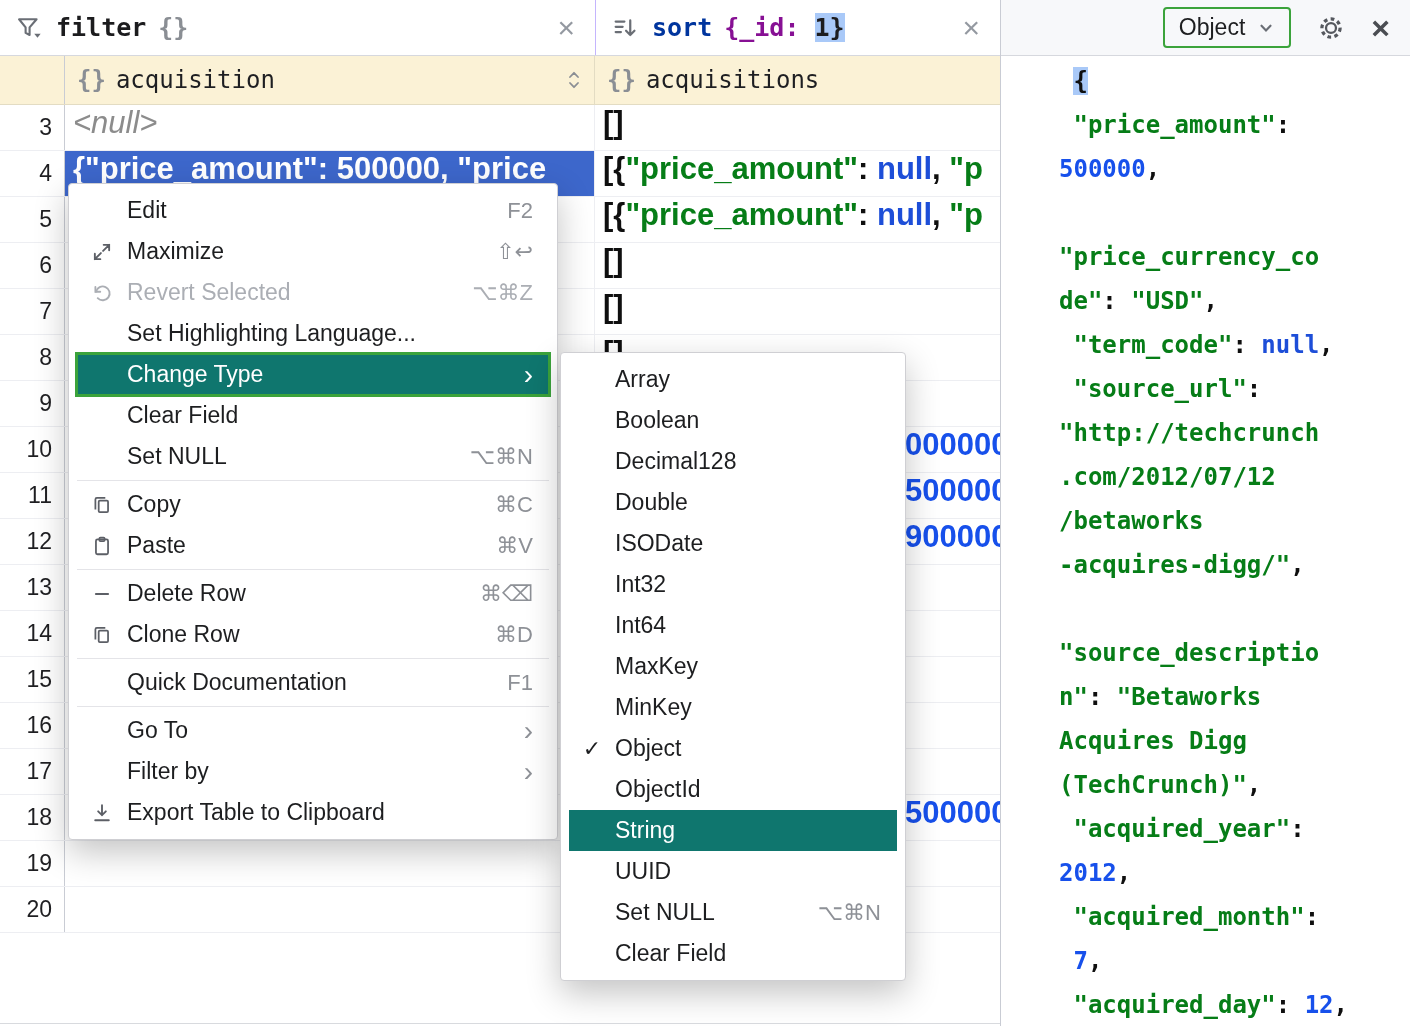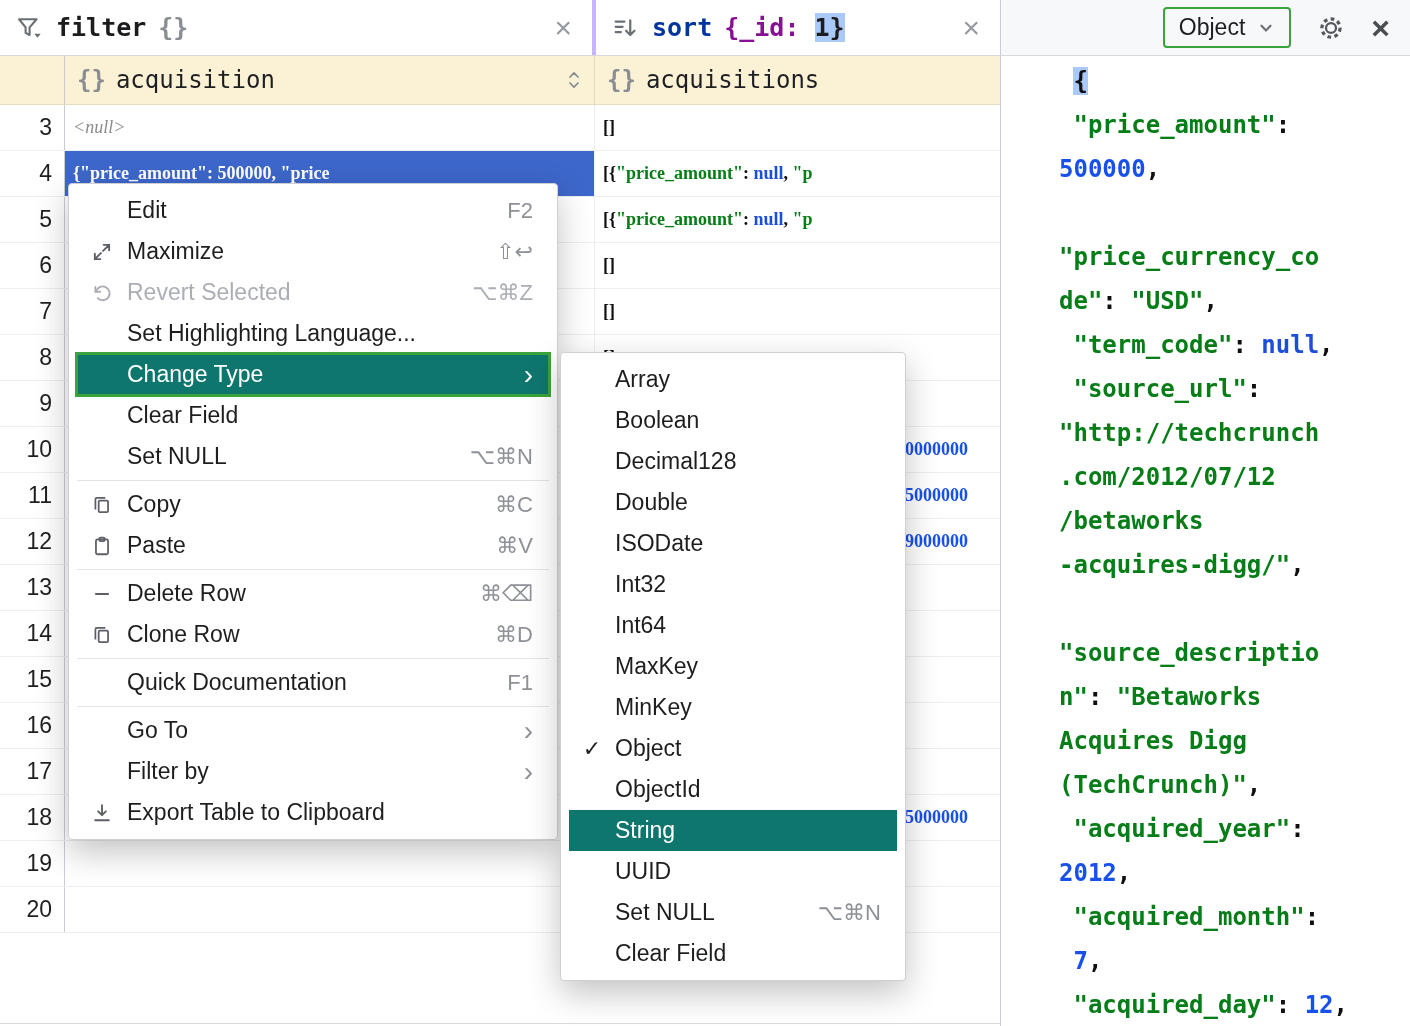--- a/index.html
+++ b/index.html
@@ -3,21 +3,21 @@
 <meta charset="utf-8">
 <style>
   *{margin:0;padding:0;box-sizing:border-box}
   html,body{width:1410px;height:1026px;overflow:hidden}
   body{position:relative;background:#fff;font-family:"Liberation Sans",sans-serif;color:#1d1e20}
   .mono{font-family:"DejaVu Sans Mono",monospace}
 
   
   #topbar{position:absolute;left:0;top:0;width:1000px;height:56px;display:flex;background:#fff;border-bottom:1px solid #d6d8de}
   .tb-section{display:flex;align-items:center;gap:12px;padding:0 10px 0 14px}
-  #filter-section{width:596px;border-right:4px solid #c4b5fd}
+  #filter-section{width:596px;border-right:1px solid #c4b5fd}
   #sort-section{flex:1}
   .tb-icon{width:30px;height:30px;color:#6a6e75;display:flex;align-items:center;justify-content:center;flex:0 0 auto}
   .tb-icon svg{width:28px;height:28px}
   .tb-label{font-weight:700;font-size:25px;color:#1c1c1e}
   .tb-label.sort{color:#00359e}
   .tb-value{font-weight:700;font-size:25px;color:#8a8e94}
   .expr{font-weight:700;font-size:25px;white-space:pre}
   .expr .purple{color:#871094}
   .expr .sel{background:#a9c9f8;color:#1c1c1e}
   .tb-close{margin-left:auto;font-size:30px;line-height:1;color:#9499a1;padding:0 10px;cursor:default}
@@ -39,21 +39,21 @@
   #grid-header{display:flex;height:49px;background:#fbf2d6;border-bottom:1px solid #e3dcc3}
   .gutter-header{width:65px;border-right:1px solid #c9ccd4}
   .col-header{display:flex;align-items:center;gap:10px;padding:0 12px;font-family:"DejaVu Sans Mono",monospace;font-size:24px;color:#1e1f22}
   .col-header.a{width:530px;border-right:1px solid #e3dcc3}
   .col-header.b{width:405px}
   .braces{color:#8a8e94;font-weight:700}
   .sort-widget{margin-left:auto;color:#8a8e94;display:flex;align-items:center}
   .sort-widget svg{width:16px;height:26px}
   .grid-row{display:flex;height:46px;border-bottom:1px solid #edeef2;background:#fff}
   .row-num{width:65px;border-right:1px solid #c9ccd4;display:flex;align-items:center;justify-content:flex-end;padding-right:12px;font-size:23px;color:#1f1f22}
-  .cell{display:flex;align-items:center;padding:0 8px;white-space:pre;overflow:hidden;font-family:Liberation Serif, serif;font-weight:700;font-size:18px;color:#121212}
+  .cell{display:flex;padding:0 8px;white-space:pre;overflow:hidden;font-family:Liberation Sans, sans-serif;font-weight:700;font-size:31px;color:#121212}
   .cell.a{width:530px;border-right:1px solid #edeef2}
   .cell.b{width:405px}
   .cell.selected{background:#3d67cb;color:#fff}
   #bottom-line{position:absolute;left:0;top:1023px;width:1000px;height:1px;background:#d8dade}
 
   
   .seg-p{color:#0f0f0f}
   .seg-k{color:#067d17}
   .seg-s{color:#067d17}
   .seg-n{color:#1750eb}

